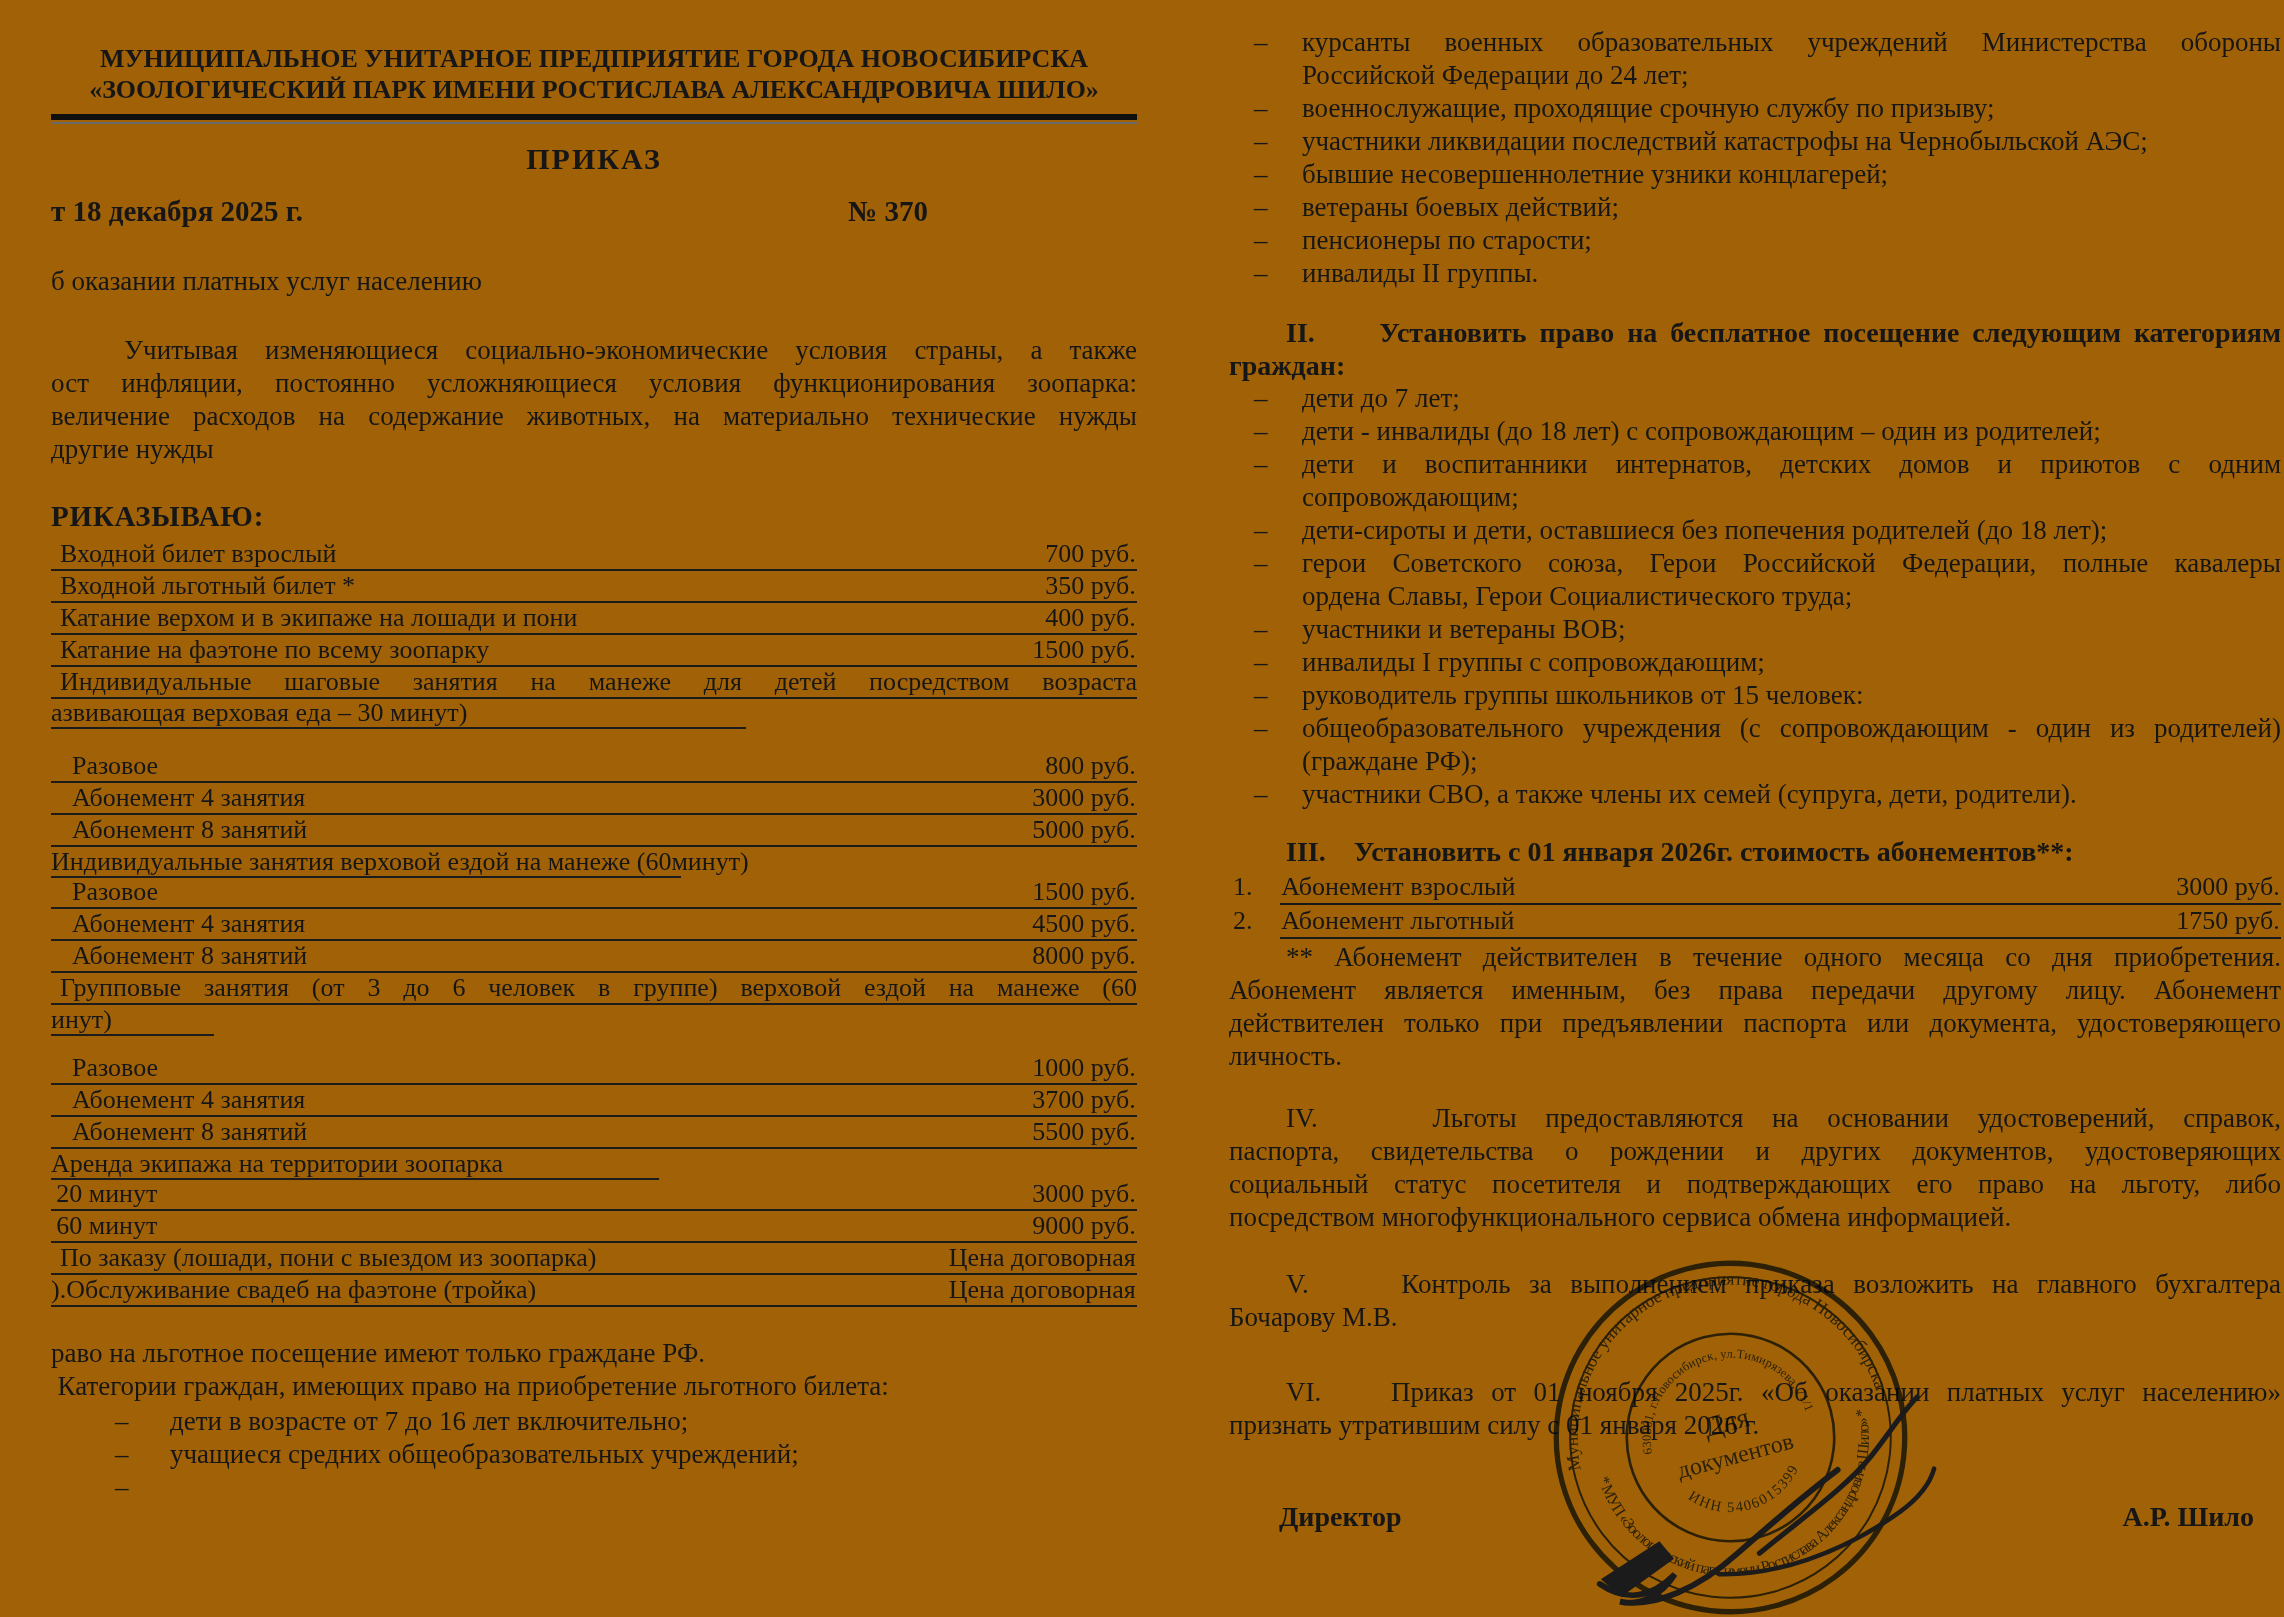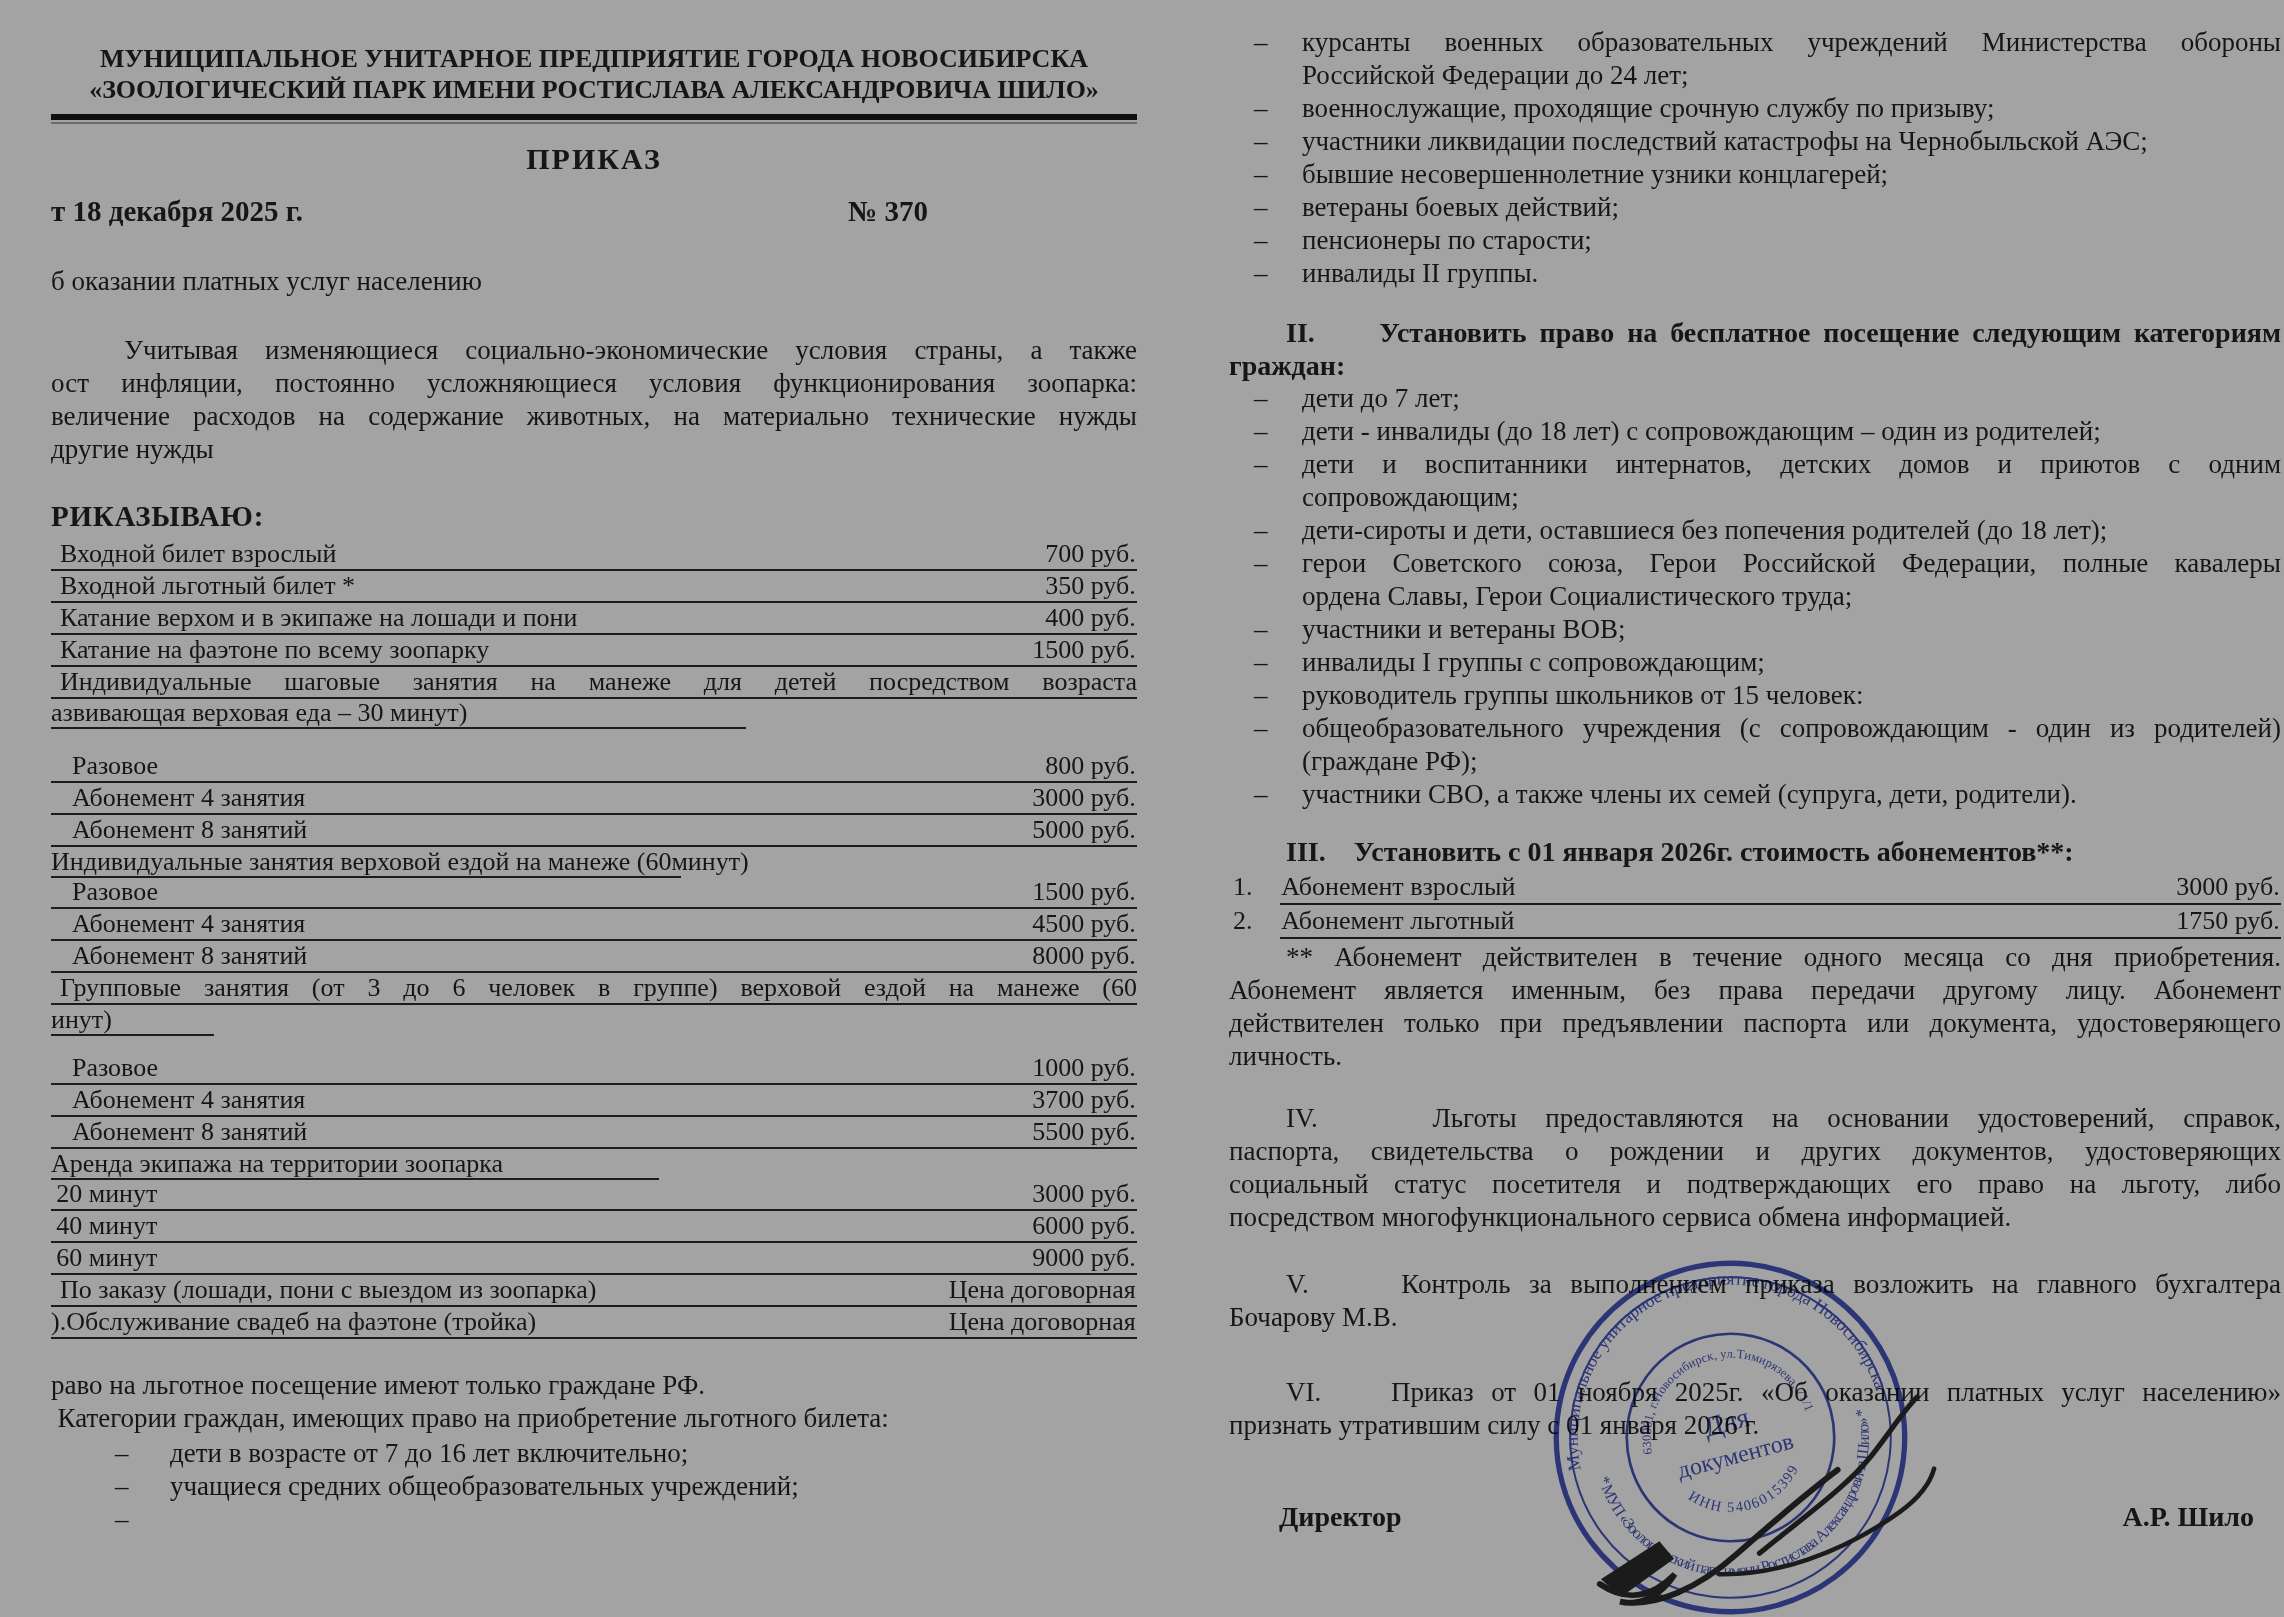--- a/index.html
+++ b/index.html
@@ -1,16 +1,16 @@
 <!DOCTYPE html>
 <html style="font-size:10.4px"><head>
 <meta charset="utf-8">
 <style>
   html,body{margin:0;padding:0;background:#6e6e6e;}
-  .page{position:relative;width:2284px;height:1617px;background:#a3a3a3;
+  .page{position:relative;width:2284px;height:1617px;background:#a16207;
         font-family:"Liberation Serif","DejaVu Serif",serif;color:#161616;overflow:hidden;}
   .col-left{position:absolute;left:51px;top:43px;width:1086px;}
   .col-right{position:absolute;left:1229px;top:26px;width:1052px;}
 
   .lh{text-align:center;font-weight:bold;font-size:26px;line-height:31px;}
   .rule{height:5.9px;background:#0f0f0f;margin-top:9px;position:relative;}
   .rule::after{content:'';position:absolute;left:0;right:0;top:7.8px;height:2px;background:#6b6b6b;}
   .title{text-align:center;font-weight:bold;font-size:30px;margin-top:22px;letter-spacing:2px;}
   .dateline{display:flex;justify-content:space-between;font-weight:bold;font-size:29px;margin-top:19.6px;}
   .ordnum{margin-right:209px;}
@@ -158,24 +158,20 @@
         <div class="prow sub">
           <span class="plabel">Абонемент 8 занятий</span>
           <span class="pprice">5500 руб.</span>
         </div>
         <div class="prow wrap partial">
           <span class="plabel" style="width: 56%;">Аренда экипажа на территории зоопарка</span>
         </div>
         <div class="prow time">
           <span class="plabel">20 минут</span>
           <span class="pprice">3000 руб.</span>
-        </div>
-        <div class="prow time">
-          <span class="plabel">40 минут</span>
-          <span class="pprice">6000 руб.</span>
         </div>
         <div class="prow time">
           <span class="plabel">60 минут</span>
           <span class="pprice">9000 руб.</span>
         </div>
         <div class="prow item">
           <span class="plabel">По заказу (лошади, пони с выездом из зоопарка)</span>
           <span class="pprice">Цена договорная</span>
         </div>
         <div class="prow flush">

